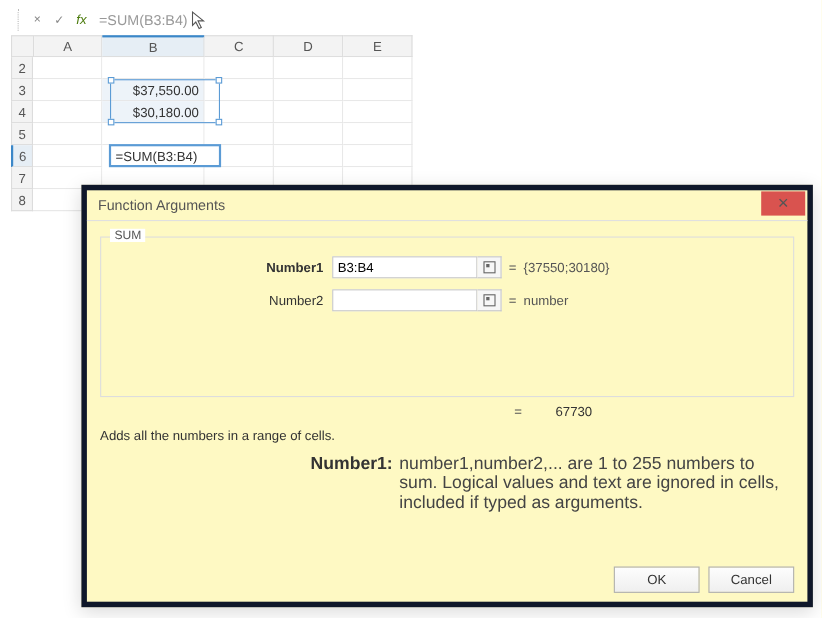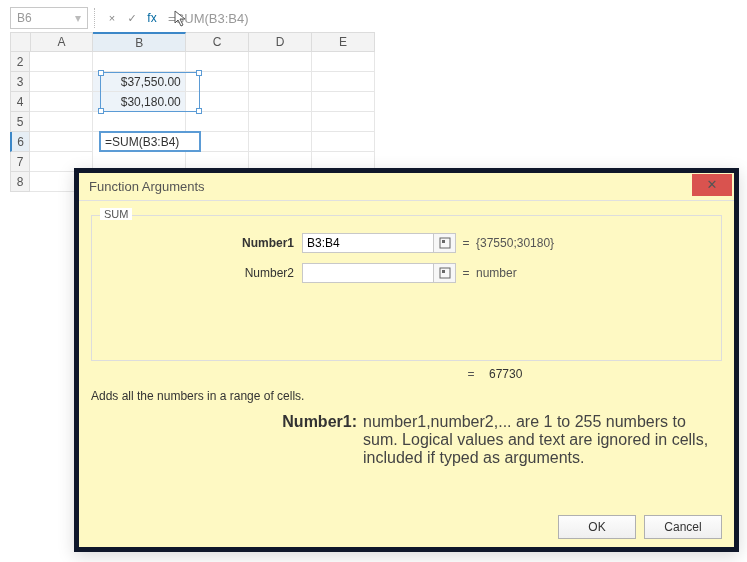--- a/index.html
+++ b/index.html
@@ -4,21 +4,21 @@
   <style>
     * { box-sizing: border-box; margin: 0; padding: 0; font-family: "Segoe UI", Tahoma, sans-serif; }
     body { background: #fff; width: 747px; height: 562px; position: relative; overflow: hidden; }
 
     
     .top-area { position: absolute; left: 10px; top: 4px; right: 340px; height: 28px; display: flex; align-items: center; }
     .namebox { width: 78px; height: 22px; border: 1px solid #c8c8c8; background: #fff; font-size: 12px; color: #999; padding: 0 6px; display:flex; align-items:center; justify-content:space-between; }
     .namebox .chev { color:#bbb; }
     .sep { width: 4px; height: 20px; border-left: 1px dotted #bbb; margin: 0 4px 0 6px; }
     .fbar-btn { width: 18px; height: 18px; display: inline-flex; align-items: center; justify-content: center; color: #888; font-size: 11px; margin: 0 1px; }
-    .fbar-btn.fx { color: #0369a1; font-size: 12px; }
+    .fbar-btn.fx { font-style: italic; color: #4d7c0f; font-size: 12px; }
     .cursor-ico { position:absolute; left: 174px; top: 10px; z-index:50; pointer-events:none; }
     .formula-text { margin-left: 6px; font-size: 13px; color: #999; }
 
     
     .grid { position: absolute; left: 10px; top: 32px; width: 365px; }
     .hdr-row { display:flex; height:20px; }
     .corner { width:22px; border:1px solid #dcdcdc; background:#f3f3f3; }
     .col-h { width: 68px; border:1px solid #dcdcdc; border-left:none; background:#f3f3f3; font-size:12px; color:#555; display:flex; align-items:center; justify-content:center; }
     .col-h.wide { width: 100px; }
     .col-h.active { background:#e6eef5; border-top:2px solid #3b87c8; }
@@ -58,24 +58,20 @@
     .param-help .pn { font-weight:bold; width:272px; text-align:right; padding-right:6px; }
     .param-help .pt { flex:1; color:#444; }
 
     .dlg-footer { position:absolute; bottom:0; left:0; right:0; height:40px; display:flex; align-items:center; justify-content:flex-end; padding:0 12px; gap:8px; }
     .btn { width:78px; height:24px; border:1px solid #b0b0b0; background:linear-gradient(#fdfdfd,#efefef); font-size:12px; color:#333; display:flex; align-items:center; justify-content:center; }
   </style>
 </head>
 <body>
 
 <div class="top-area">
-  <div class="namebox">
-    <span>B6</span>
-    <span class="chev">▾</span>
-  </div>
   <div class="sep"></div>
   <div class="fbar-btn">
       <span>×</span>
     </div>
   <div class="fbar-btn">
       <span>✓</span>
     </div>
   <div class="fbar-btn fx">
       <span>fx</span>
     </div>
@@ -202,21 +198,21 @@
         </div>
         <div class="eq">=</div>
         <div class="arg-val">number</div>
       </div>
 
       <div class="spacer"></div>
     </div>
 
     <div class="result-row">
       <div class="eq">=</div>
-      <div style="margin-left:8px;">67730</div>
+      <div style="margin-left:24px;">67730</div>
     </div>
 
     <div class="desc">Adds all the numbers in a range of cells.</div>
 
     <div class="param-help">
       <div class="pn">Number1:</div>
       <div class="pt">number1,number2,... are 1 to 255 numbers to sum. Logical values and text are ignored in cells, included if typed as arguments.</div>
     </div>
   </div>
   <div class="dlg-footer">

